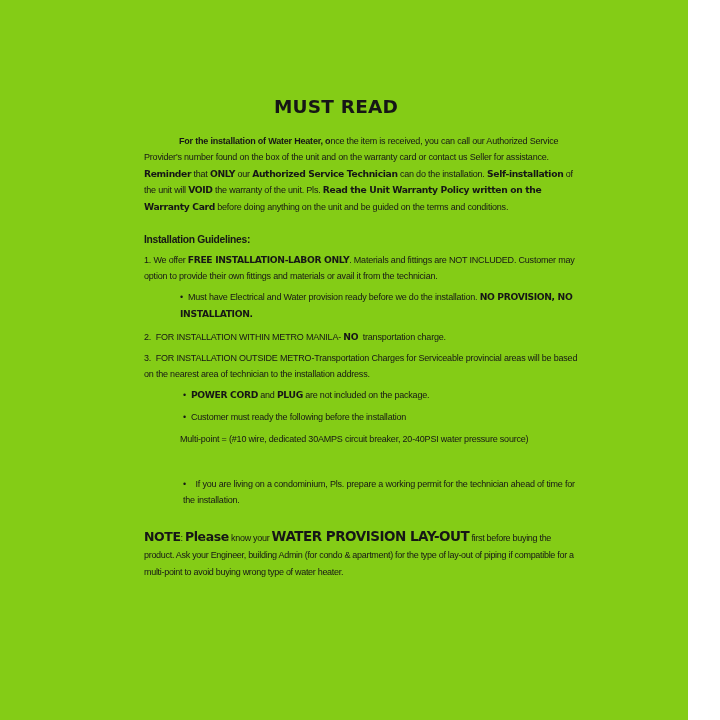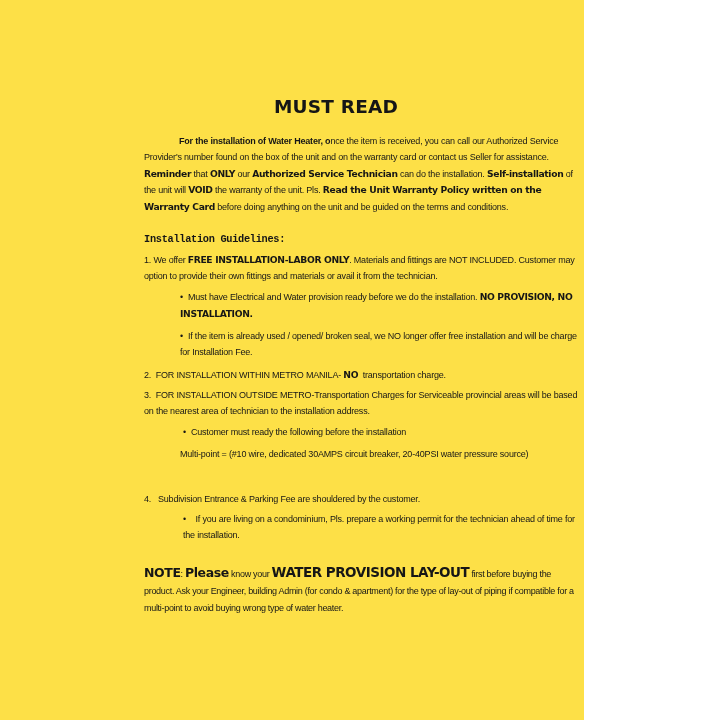--- a/index.html
+++ b/index.html
@@ -5,22 +5,22 @@
   html, body { margin: 0; padding: 0; }
   body {
     width: 720px; height: 720px;
     background: #ffffff;
     overflow: hidden;
     font-family: "Liberation Sans", sans-serif;
     color: #161616;
   }
   .canvas {
     position: relative;
-    width: 584px; height: 720px;
-    background: #fde047;
+    width: 688px; height: 720px;
+    background: #84cc16;
   }
   .doc {
     position: absolute;
     left: 144px; top: 96px;
     width: 436px;
     font-size: 9px;
     letter-spacing: -0.2px;
     line-height: 15.8px;
   }
   .title {
@@ -33,21 +33,21 @@
     position: relative;
     left: -26px;
     margin: 0 0 16px 0;
   }
   .paragraph {
     margin: 0 0 5px 0;
     white-space: pre-wrap;
   }
   .intro { text-indent: 35px; margin-bottom: 2px; }
   .heading {
-    font-family: Liberation Mono, monospace;
+    font-family: Liberation Sans, sans-serif;
     font-weight: bold;
     font-size: 10.3px;
     letter-spacing: -0.3px;
     margin: 16px 0 4px 0;
     white-space: pre-wrap;
   }
   .bullet {
     margin: 0 0 6px 36px;
     white-space: pre-wrap;
   }
@@ -83,25 +83,24 @@
 <body>
 
 <div class="canvas">
   <div class="doc">
     <h1 class="title">MUST READ</h1>
     <main>
         <p class="paragraph intro"><span class="run-b">For the installation of Water Heater, o</span><span class="run">nce the item is received, you can call our Authorized Service Provider's number found on the box of the unit and on the warranty card or contact us Seller for assistance. </span><span class="run-bw">Reminder</span><span class="run"> that </span><span class="run-bw">ONLY</span><span class="run"> our </span><span class="run-bw">Authorized Service Technician</span><span class="run"> can do the installation. </span><span class="run-bw">Self-installation</span><span class="run"> of the unit will </span><span class="run-bw">VOID</span><span class="run"> the warranty of the unit. Pls. </span><span class="run-bw">Read the Unit Warranty Policy written on the Warranty Card</span><span class="run"> before doing anything on the unit and be guided on the terms and conditions.</span></p>
         <h2 class="heading"><span class="run">Installation Guidelines:</span></h2>
         <p class="paragraph"><span class="run">1. We offer </span><span class="run-bw">FREE INSTALLATION-LABOR ONLY</span><span class="run">. Materials and fittings are NOT INCLUDED. Customer may option to provide their own fittings and materials or avail it from the technician.</span></p>
         <div class="bullet"><span class="marker">•</span><span class="run">Must have Electrical and Water provision ready before we do the installation. </span><span class="run-bw">NO PROVISION, NO INSTALLATION.</span></div>
-        <div class="bullet"><span class="marker">•</span><span class="run">If the item is already used / opened/ broken seal, we NO longer offer free installation and will be charge for Installation Fee.</span></div>
         <p class="paragraph"><span class="run">2.  FOR INSTALLATION WITHIN METRO MANILA- </span><span class="run-bw">NO</span><span class="run">  transportation charge.</span></p>
         <p class="paragraph"><span class="run">3.  FOR INSTALLATION OUTSIDE METRO-Transportation Charges for Serviceable provincial areas will be based on the nearest area of technician to the installation address.</span></p>
+        <div class="bullet lvl2"><span class="marker">•</span><span class="run-bw">POWER CORD</span><span class="run"> and </span><span class="run-bw">PLUG</span><span class="run"> are not included on the package.</span></div>
         <div class="bullet lvl2"><span class="marker">•</span><span class="run">Customer must ready the following before the installation</span></div>
         <p class="paragraph indented"><span class="run">Multi-point = (#10 wire, dedicated 30AMPS circuit breaker, 20-40PSI water pressure source)</span></p>
         <div class="spacer spacer-lg"></div>
-        <p class="paragraph"><span class="run">4.   Subdivision Entrance &amp; Parking Fee are shouldered by the customer.</span></p>
         <div class="bullet lvl2"><span class="marker">•</span><span class="run">  If you are living on a condominium, Pls. prepare a working permit for the technician ahead of time for the installation.</span></div>
         <div class="spacer spacer-md"></div>
         <p class="paragraph note"><span class="run-bl">NOTE</span><span class="run">: </span><span class="run-bl">Please</span><span class="run"> know your </span><span class="run-bxl">WATER PROVISION LAY-OUT</span><span class="run"> first before buying the product. Ask your Engineer, building Admin (for condo &amp; apartment) for the type of lay-out of piping if compatible for a multi-point to avoid buying wrong type of water heater.</span></p>
       </main>
   </div>
 </div>
 
 </body></html>

